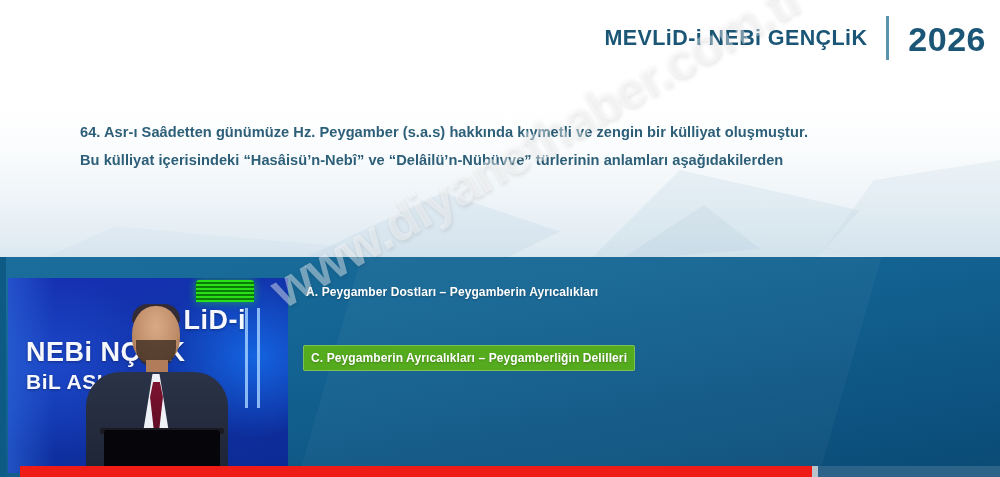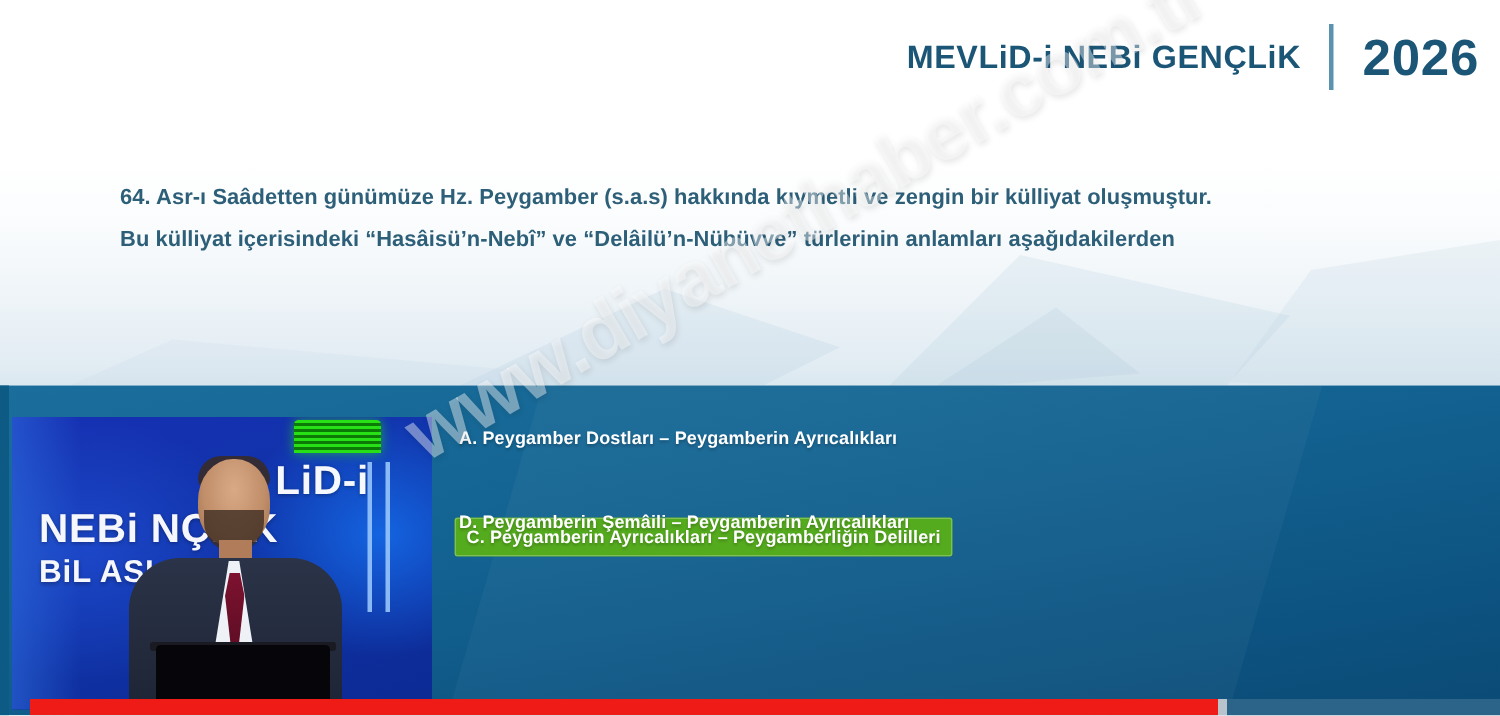--- a/index.html
+++ b/index.html
@@ -379,23 +379,20 @@
       <div class="pres-podium"></div>
     </div>
 
     <div class="options">
       <div class="opt-row">
         <div class="option">A. Peygamber Dostları – Peygamberin Ayrıcalıkları</div>
       </div>
       <div class="opt-row">
         <div class="option highlight">C. Peygamberin Ayrıcalıkları – Peygamberliğin Delilleri</div>
       </div>
-      <div class="opt-row">
-        <div class="option">D. Peygamberin Şemâili – Peygamberin Ayrıcalıkları</div>
-      </div>
     </div>
   </div>
 
   <div class="left-edge"></div>
 
   <div class="watermark">www.diyanethaber.com.tr</div>
 
   <div class="red-bar"></div>
   <div class="red-bar-cap"></div>
   <div class="bottom-strip"></div>

